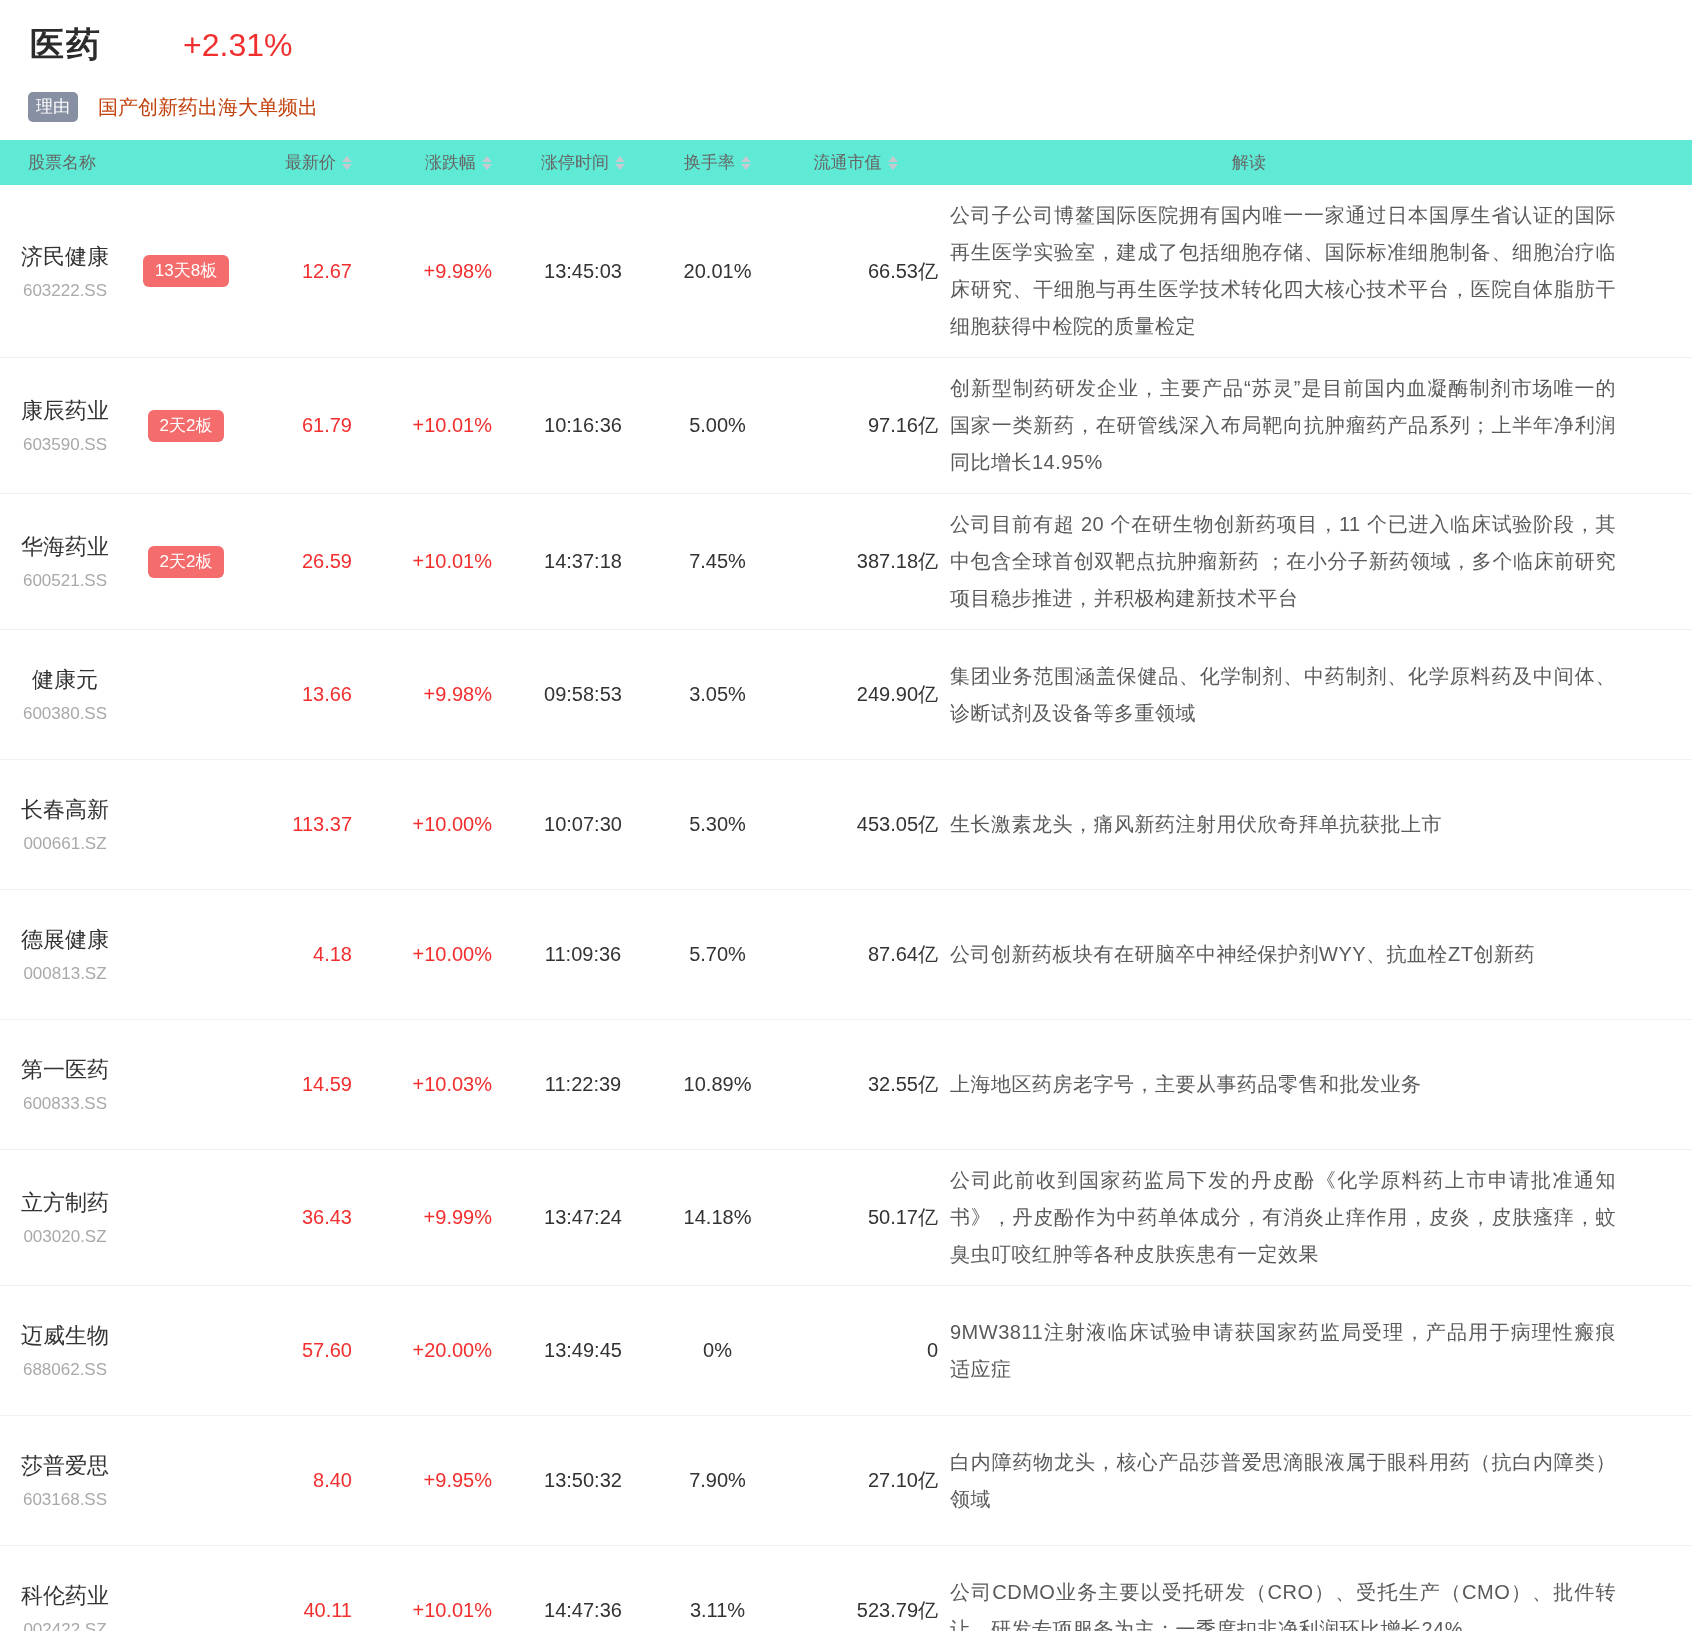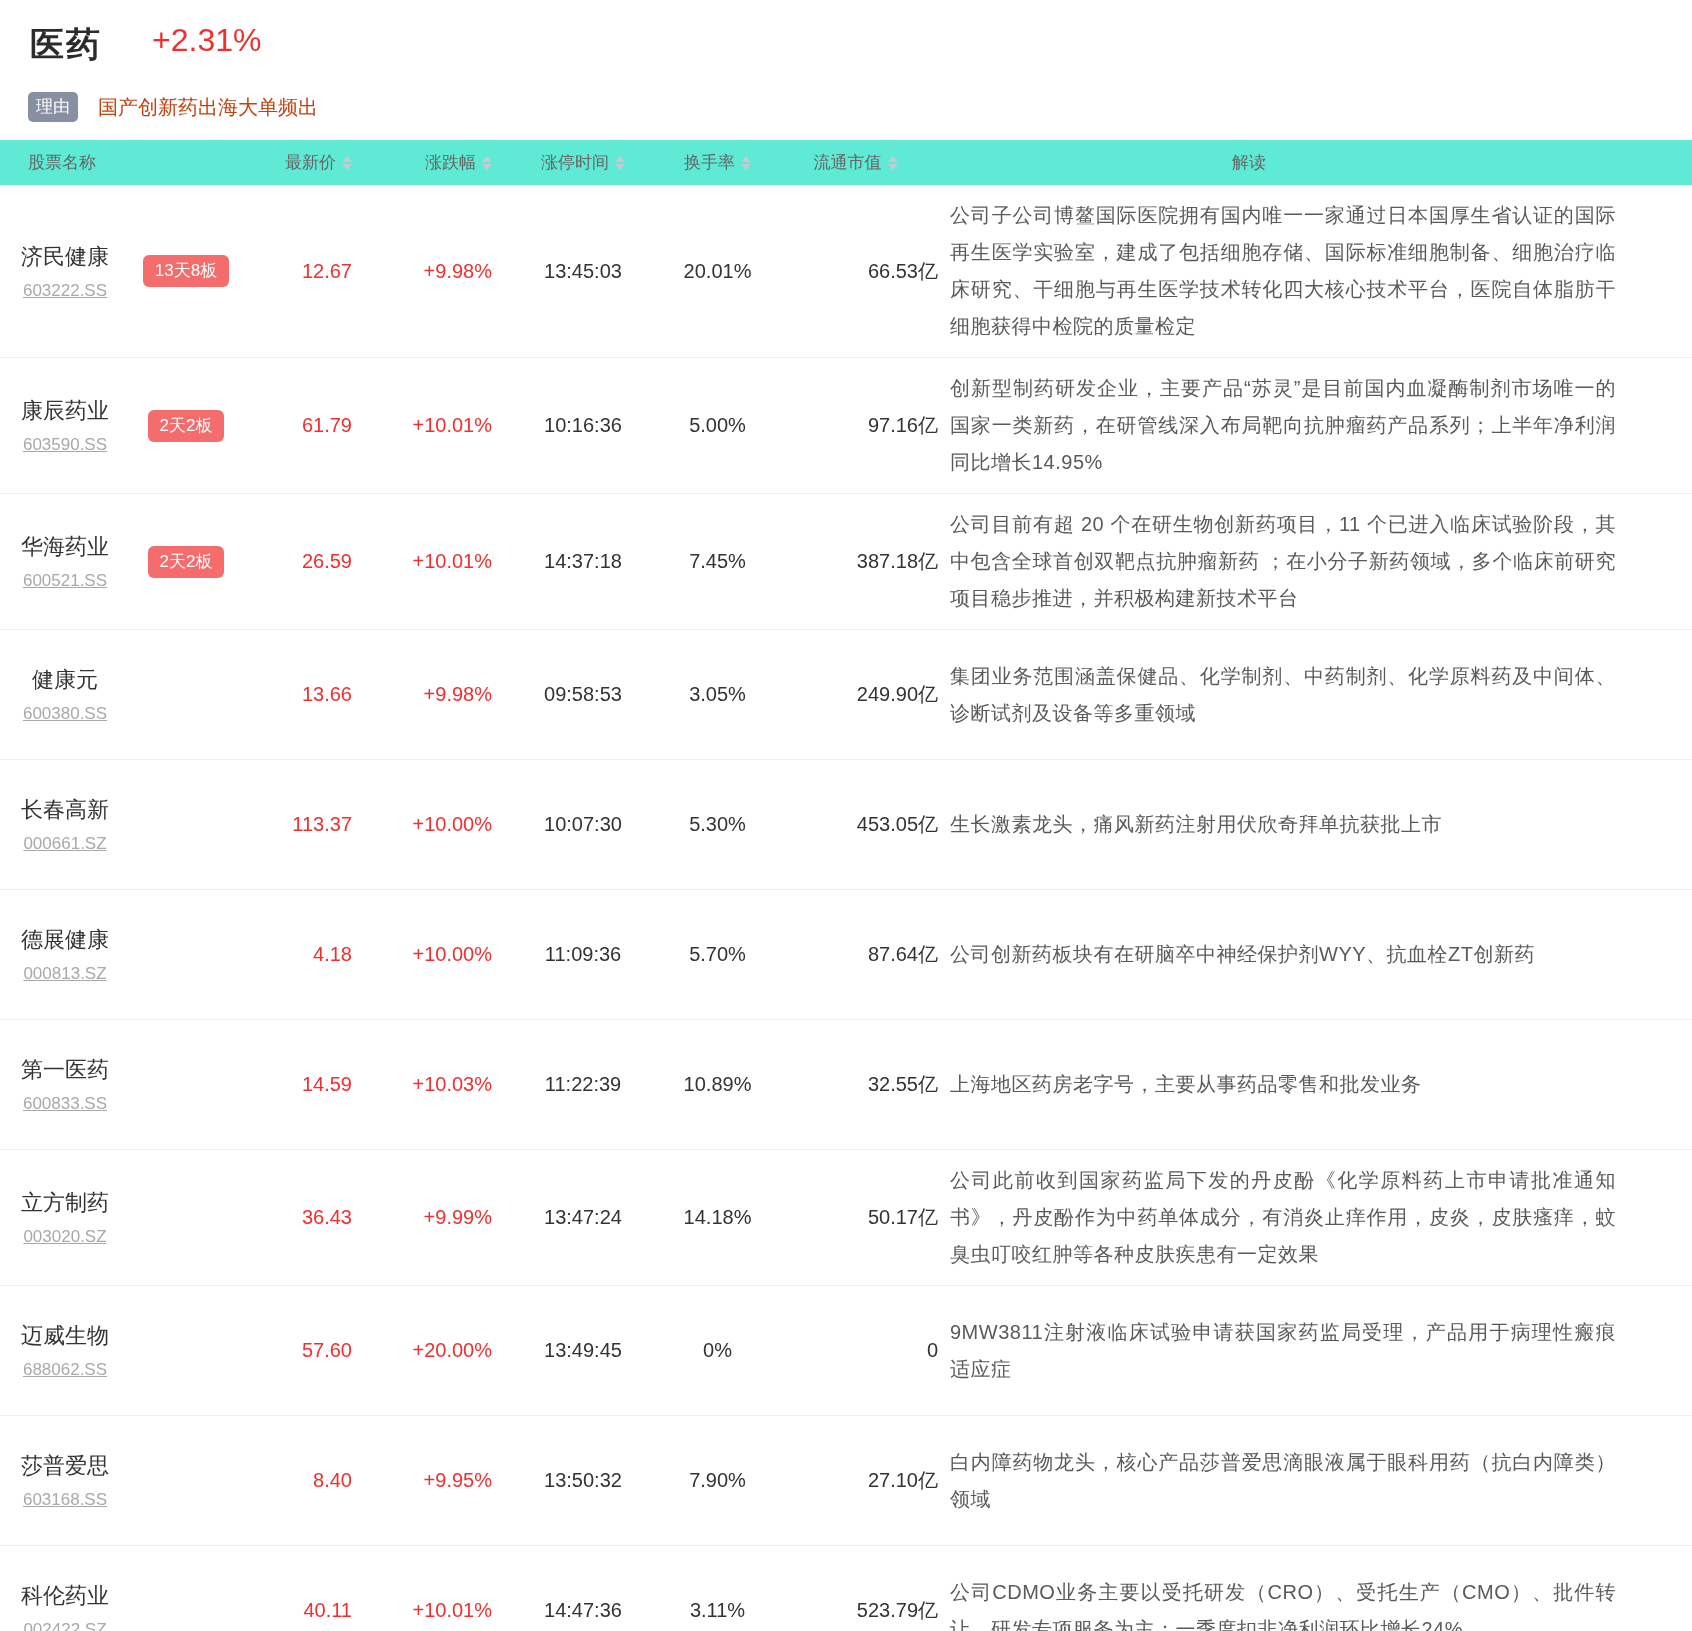--- a/index.html
+++ b/index.html
@@ -7,21 +7,21 @@
     --badge:#f56c6c;
     --reason-badge:#8690a2;
   }
   html,body{margin:0;padding:0;background:#fff;}
   body{
     width:1692px;min-height:1631px;
     font-family:"Liberation Sans","DejaVu Sans",sans-serif;
     color:#333;
   }
   
-  .titlebar{padding:22px 0 0 30px;display:flex;align-items:flex-start;}
+  .titlebar{padding:22px 0 0 30px;display:flex;align-items:center;gap:31px;}
   .sector{font-size:34px;font-weight:700;color:#2b2b2b;letter-spacing:2px;}
   .change{font-size:32px;color:var(--accent);margin-left:50px;font-weight:400;}
   .reason-line{margin:24px 0 0 28px;display:flex;align-items:center;}
   .reason-badge{
     background:var(--reason-badge);color:#fff;font-size:17px;
     padding:5px 8px;border-radius:5px;flex:none;line-height:1.2;
   }
   .reason-text{font-size:20px;color:#c2410c;margin-left:20px;}
 
   
@@ -48,21 +48,21 @@
     display:grid;
     grid-template-columns:130px 112px 116px 140px 150px 125px 165px 1fr;
     align-items:center;
     min-height:105px;padding:12px 0;
     border-bottom:1px solid #f0f0f0;
     font-size:20px;
   }
   .td{min-width:0;}
   .namecell{text-align:center;}
   .sname{font-size:22px;color:#333;}
-  .scode{font-size:17px;color:#a9a9a9;margin-top:9px;text-decoration:underline;}
+  .scode{font-size:17px;color:#a9a9a9;margin-top:9px;}
   .badgecell{text-align:center;}
   .badge{
     display:inline-block;background:var(--badge);color:#fff;
     font-size:17px;padding:5px 12px;border-radius:6px;line-height:1.3;white-space:nowrap;
   }
   .pricecell{text-align:right;padding-right:6px;color:var(--accent);}
   .pctcell{text-align:right;padding-right:6px;color:var(--accent);}
   .timecell{text-align:center;padding-left:20px;color:#333;}
   .turncell{text-align:center;padding-left:14px;color:#333;}
   .mcapcell{text-align:right;color:#333;}

